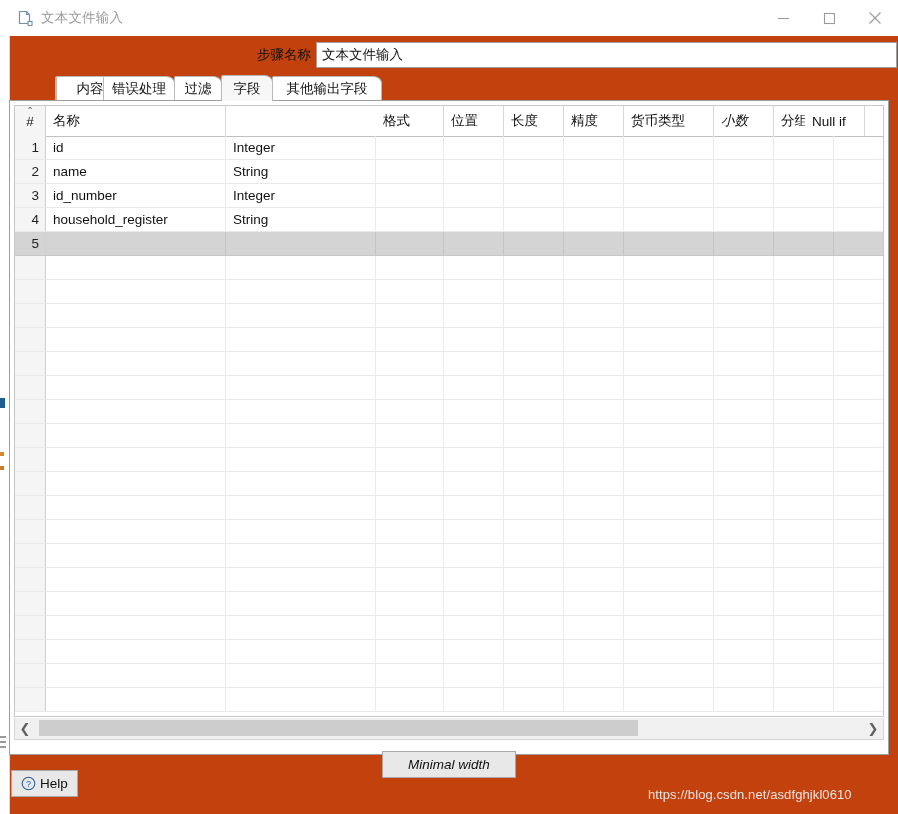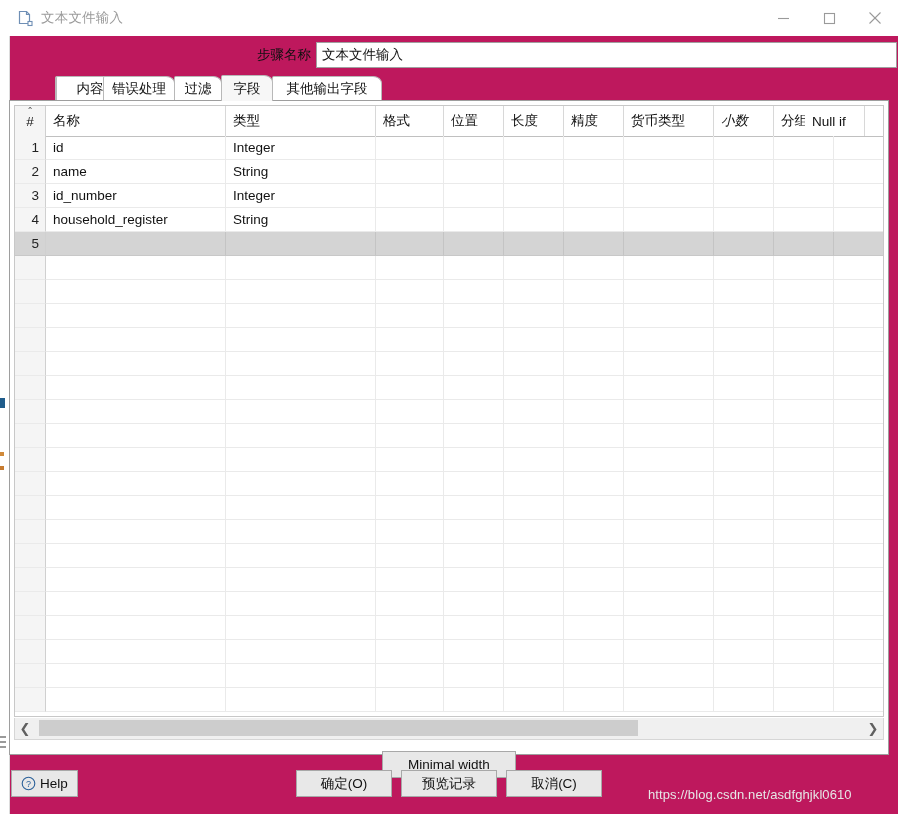--- a/index.html
+++ b/index.html
@@ -5,21 +5,21 @@
   html, body {
     margin: 0; padding: 0;
     width: 898px; height: 814px;
     background: #ffffff;
     font-family: "Liberation Sans", "DejaVu Sans", sans-serif;
     overflow: hidden;
   }
   #root {
     position: relative;
     width: 898px; height: 814px;
-    background: #be185d;
+    background: #c2410c;
     box-sizing: border-box;
   }
 
   
   .edge-strip {
     position: absolute; left: 0; top: 0; width: 9px; height: 814px;
     background: #ffffff;
     border-right: 1px solid #dcdcdc;
   }
   .edge-strip .a1 { position:absolute; left:0; top:398px; width:5px; height:10px; background:#1f5c8b; }
@@ -203,21 +203,21 @@
     background: #e8e8e8;
     border: 1px solid #a8a8a8;
     font-size: 13.5px; color: #111111;
     height: 27px;
     display: flex; align-items: center; justify-content: center;
     white-space: nowrap;
     cursor: default;
     font-family: inherit;
   }
   .btn.getfields { width: 134px; }
-  .btn.minwidth { width: 134px; }
+  .btn.minwidth { width: 134px; font-style: italic; }
 
   
   .bottombar {
     position: absolute; left: 9px; top: 770px; width: 880px; height: 30px;
   }
   .help-btn {
     position: absolute; left: 2px; top: 0;
     width: 67px; height: 27px;
     background: #e8e8e8;
     border: 1px solid #a8a8a8;
@@ -316,23 +316,20 @@
     <div class="tablewrap">
       <div class="grid">
         <div class="hdr-row">
             <div class="hdr-cell num" style="left: 0px; width: 31px;">
               <span class="sort-caret">⌃</span>
               <span>#</span>
             </div>
             <div class="hdr-cell" style="left: 31px; width: 180px;">
               <span>名称</span>
             </div>
-            <div class="hdr-cell" style="left: 211px; width: 150px;">
-              <span>类型</span>
-            </div>
             <div class="hdr-cell" style="left: 361px; width: 68px;">
               <span>格式</span>
             </div>
             <div class="hdr-cell" style="left: 429px; width: 60px;">
               <span>位置</span>
             </div>
             <div class="hdr-cell" style="left: 489px; width: 60px;">
               <span>长度</span>
             </div>
             <div class="hdr-cell" style="left: 549px; width: 60px;">
@@ -680,22 +677,17 @@
   </div>
 
   <div class="bottombar">
     <div class="help-btn">
       <svg class="help-icon" viewBox="0 0 15 15">
         <circle cx="7.5" cy="7.5" r="6.3" fill="none" stroke="#2a6099" stroke-width="1.1"></circle>
         <text x="7.5" y="11" text-anchor="middle" font-size="9" fill="#2a6099" font-family="Liberation Sans, sans-serif">?</text>
       </svg>
       <span>Help</span>
     </div>
-    <div class="dialog-buttons">
-      <button class="btn ok">确定(O)</button>
-      <button class="btn preview">预览记录</button>
-      <button class="btn cancel">取消(C)</button>
-    </div>
   </div>
 
   <div class="watermark">https://blog.csdn.net/asdfghjkl0610</div>
 
 </div>
 
 </body></html>

